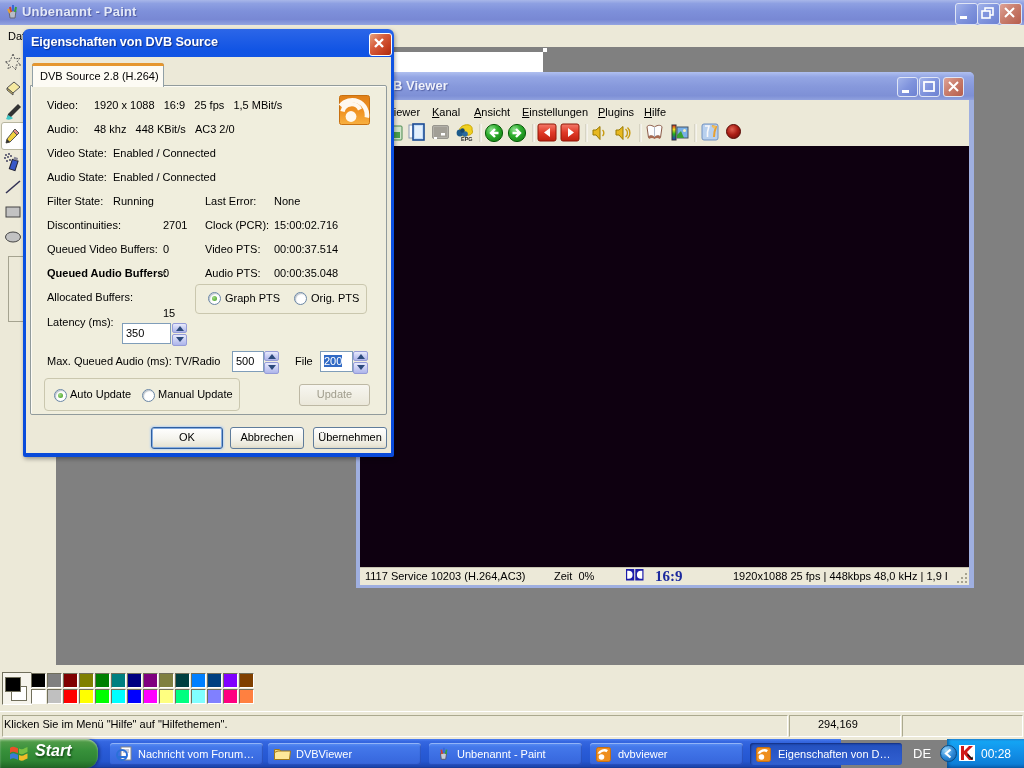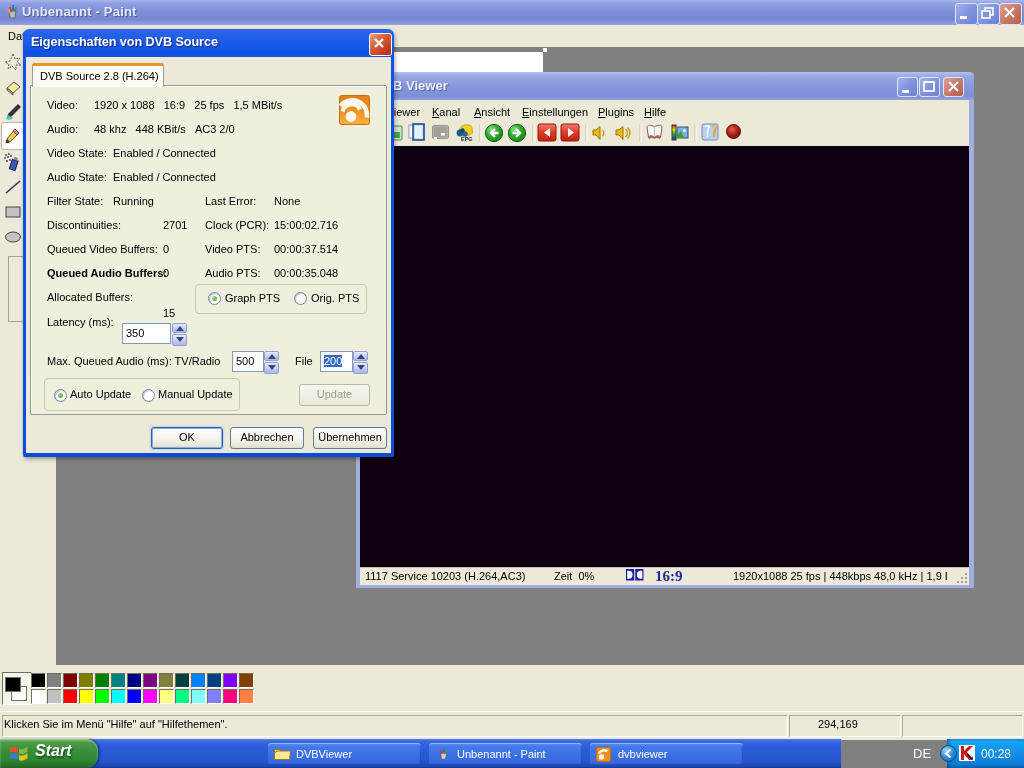--- a/index.html
+++ b/index.html
@@ -480,20 +480,30 @@
 <div class="ab" id="taskbar">
   <div id="start">
     <svg style="position:absolute;left:9px;top:5px" width="21" height="20" viewBox="0 0 21 20">
       <path d="M1 4 C 3 2.5 5 2.5 7 3.5 L9 4.2 L9 9.2 L7 8.5 C 5 7.5 3 7.5 1 9 Z" fill="#e8502a"></path>
       <path d="M10 4.5 C 12 5.5 14 5.5 16 4 L18.5 3 L18.5 8 L16 9 C 14 10.5 12 10.5 10 9.5 Z" fill="#78c043"></path>
       <path d="M1 10.5 C 3 9 5 9 7 10 L9 10.7 L9 15.7 L7 15 C 5 14 3 14 1 15.5 Z" fill="#3a7ad8"></path>
       <path d="M10 11 C 12 12 14 12 16 10.5 L18.5 9.5 L18.5 14.5 L16 15.5 C 14 17 12 17 10 16 Z" fill="#f0bc28"></path>
     </svg>
     <div class="txt">Start</div>
   </div>
+  <div class="task" style="left:110px;width:153px;">
+    <svg style="position:absolute;left:6px;top:3px" width="16" height="16" viewBox="0 0 16 16">
+        <rect x="5" y="1" width="10" height="13" fill="#fff" stroke="#888"></rect>
+        <line x1="7" y1="4" x2="13" y2="4" stroke="#99a"></line>
+        <line x1="7" y1="6" x2="13" y2="6" stroke="#99a"></line>
+        <circle cx="6" cy="9" r="5" fill="none" stroke="#2a70d8" stroke-width="2"></circle>
+        <path d="M1.5 11 L11 11" stroke="#2a70d8" stroke-width="2"></path>
+      </svg>
+    <div class="txt">Nachricht vom Forum…</div>
+  </div>
   <div class="task" style="left:268px;width:153px;">
     <svg style="position:absolute;left:6px;top:4px" width="17" height="14" viewBox="0 0 17 14">
         <path d="M0.5 2.5 L0.5 12.5 L15.5 12.5 L15.5 4.5 L7 4.5 L5.5 2.5 Z" fill="#f8d878" stroke="#a07818"></path>
         <path d="M0.5 5.5 L4 4 L16.5 4 L15.5 12.5 L0.5 12.5 Z" fill="#fde89a" stroke="#a07818"></path>
       </svg>
     <div class="txt">DVBViewer</div>
   </div>
   <div class="task" style="left:429px;width:153px;">
     <svg style="position:absolute;left:7px;top:3px" width="15" height="16" viewBox="0 0 17 18">
         <path d="M5 8 L12 8 L11 15 L6 15 Z" fill="#c8ccd8" stroke="#556"></path>
@@ -503,20 +513,28 @@
       </svg>
     <div class="txt">Unbenannt - Paint</div>
   </div>
   <div class="task" style="left:590px;width:153px;">
     <svg style="position:absolute;left:6px;top:4px" width="15" height="15" viewBox="0 0 15 15">
         <rect x="0.5" y="0.5" width="14" height="14" rx="2" fill="#ee8e1e" stroke="#c87010"></rect>
         <circle cx="5.5" cy="10" r="2.8" fill="#fff"></circle>
         <path d="M1.5 6.5 A 7.5 7.5 0 0 1 12 3 L10.5 5.2 A 4.8 4.8 0 0 0 4 6.8 Z" fill="#fff"></path>
       </svg>
     <div class="txt">dvbviewer</div>
+  </div>
+  <div class="task act" style="left:750px;width:152px;">
+    <svg style="position:absolute;left:6px;top:4px" width="15" height="15" viewBox="0 0 15 15">
+        <rect x="0.5" y="0.5" width="14" height="14" rx="2" fill="#ee8e1e" stroke="#c87010"></rect>
+        <circle cx="5.5" cy="10" r="2.8" fill="#fff"></circle>
+        <path d="M1.5 6.5 A 7.5 7.5 0 0 1 12 3 L10.5 5.2 A 4.8 4.8 0 0 0 4 6.8 Z" fill="#fff"></path>
+      </svg>
+    <div class="txt">Eigenschaften von D…</div>
   </div>
   <div style="position:absolute;left:913px;top:7px;color:#fff;font-size:13px;">DE</div>
   <div id="tray">
     <svg style="position:absolute;left:-7px;top:6px" width="17" height="17" viewBox="0 0 17 17">
         <defs>
           <radialGradient id="bgl" cx="0.35" cy="0.3" r="0.9">
             <stop offset="0" stop-color="#9fd8f8"></stop>
             <stop offset="0.5" stop-color="#2e8ad8"></stop>
             <stop offset="1" stop-color="#1060a8"></stop>
           </radialGradient>

